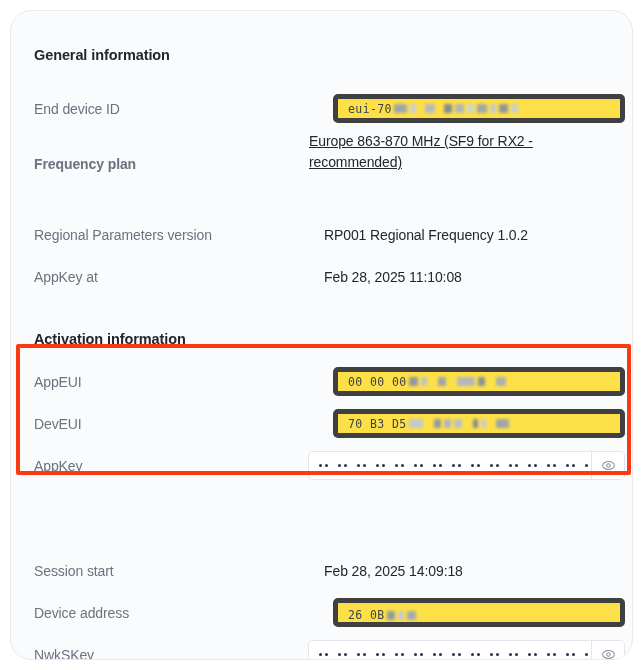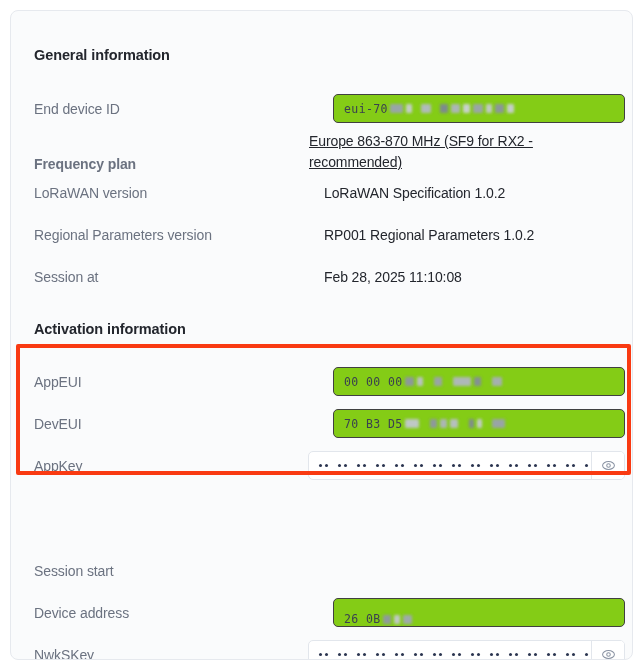--- a/index.html
+++ b/index.html
@@ -91,22 +91,22 @@
     width: 300px;
     white-space: normal;
     line-height: 21px;
   }
 
   
   .input-box {
     position: absolute;
     box-sizing: border-box;
     height: 29px;
-    background: #84cc16;
-    border: 1px solid #404040;
+    background: #fde047;
+    border: 5px solid #404040;
     border-radius: 5px;
     display: flex;
     align-items: center;
     overflow: hidden;
   }
 
   .input-box .mono {
     font-family: "DejaVu Sans Mono", "Liberation Mono", monospace;
     font-size: 11.5px;
     color: #3a4150;
@@ -182,21 +182,21 @@
     border: 4px solid #f93a12;
     border-radius: 2px;
     pointer-events: none;
     background: transparent;
   }
 </style>
 </head>
 <body>
 
 <div class="page">
-  <div class="card" style="background: rgb(250, 251, 252); border-color: rgb(230, 233, 238);">
+  <div class="card" style="background: rgb(250, 251, 252); border-color: rgb(230, 233, 238); border-radius: 21px;">
     <div class="card-inner">
 
       <div class="section-title" style="top:36px;">General information</div>
 
       <div class="row" style="top:77px;">
         <div class="field-label">End device ID</div>
         <div class="input-box" style="left:322px; top:6px; width:292px;">
           <span class="mono">
             <span>eui-70</span>
             <span class="redact">
@@ -213,36 +213,32 @@
             </span>
           </span>
         </div>
       </div>
 
       <div class="row" style="top:119px; height:52px;">
         <div class="field-label" style="top:auto; bottom:10px; transform:none;font-weight:bold;">Frequency plan</div>
         <div class="field-value-text wrap" style="top:1px; transform:none;text-decoration:underline;">Europe 863-870 MHz (SF9 for RX2 - recommended)</div>
       </div>
 
-      <div class="row" style="top:161px;">
-        <div class="field-label">LoRaWAN version</div>
-        <div class="field-value-text">LoRaWAN Specification 1.0.2</div>
-      </div>
 
       <div class="row" style="top:203px;">
         <div class="field-label">Regional Parameters version</div>
-        <div class="field-value-text">RP001 Regional Parameters 1.0.2</div>
+        <div class="field-value-text">RP001 Regional Frequency 1.0.2</div>
       </div>
 
       <div class="row" style="top:245px;">
-        <div class="field-label">Session at</div>
+        <div class="field-label">AppKey at</div>
         <div class="field-value-text">Feb 28, 2025 11:10:08</div>
       </div>
 
-      <div class="section-title" style="top:310px;">Activation information</div>
+      <div class="section-title" style="top:320px;">Activation information</div>
 
       <div class="row" style="top:350px;">
         <div class="field-label">AppEUI</div>
         <div class="input-box" style="left:322px; top:6px; width:292px;">
           <span class="mono">
             <span>00 00 00</span>
             <span class="redact">
               <span class="rb" style="width:9px;background:#8d95a3;"></span>
               <span class="rb" style="width:6px;background:#bcc2cb;margin-right:11px;"></span>
               <span class="rb" style="width:8px;background:#9aa2ae;margin-right:11px;"></span>
@@ -342,20 +338,21 @@
               <ellipse cx="8" cy="8" rx="6.3" ry="4.2" fill="none" stroke="#8a93a3" stroke-width="1.1"></ellipse>
               <circle cx="8" cy="8" r="1.9" fill="none" stroke="#8a93a3" stroke-width="1.1"></circle>
             </svg>
           </div>
         </div>
       </div>
 
 
       <div class="row" style="top:539px;">
         <div class="field-label">Session start</div>
+        <div class="field-value-text">Feb 28, 2025 14:09:18</div>
       </div>
 
       <div class="row" style="top:581px;">
         <div class="field-label">Device address</div>
         <div class="input-box" style="left:322px; top:6px; width:292px;align-items:flex-end;">
           <span class="mono">
             <span>26 0B</span>
             <span class="redact">
               <span class="rb" style="width:8px;background:#8f97a4;"></span>
               <span class="rb" style="width:6px;background:#c3c9d1;"></span>

